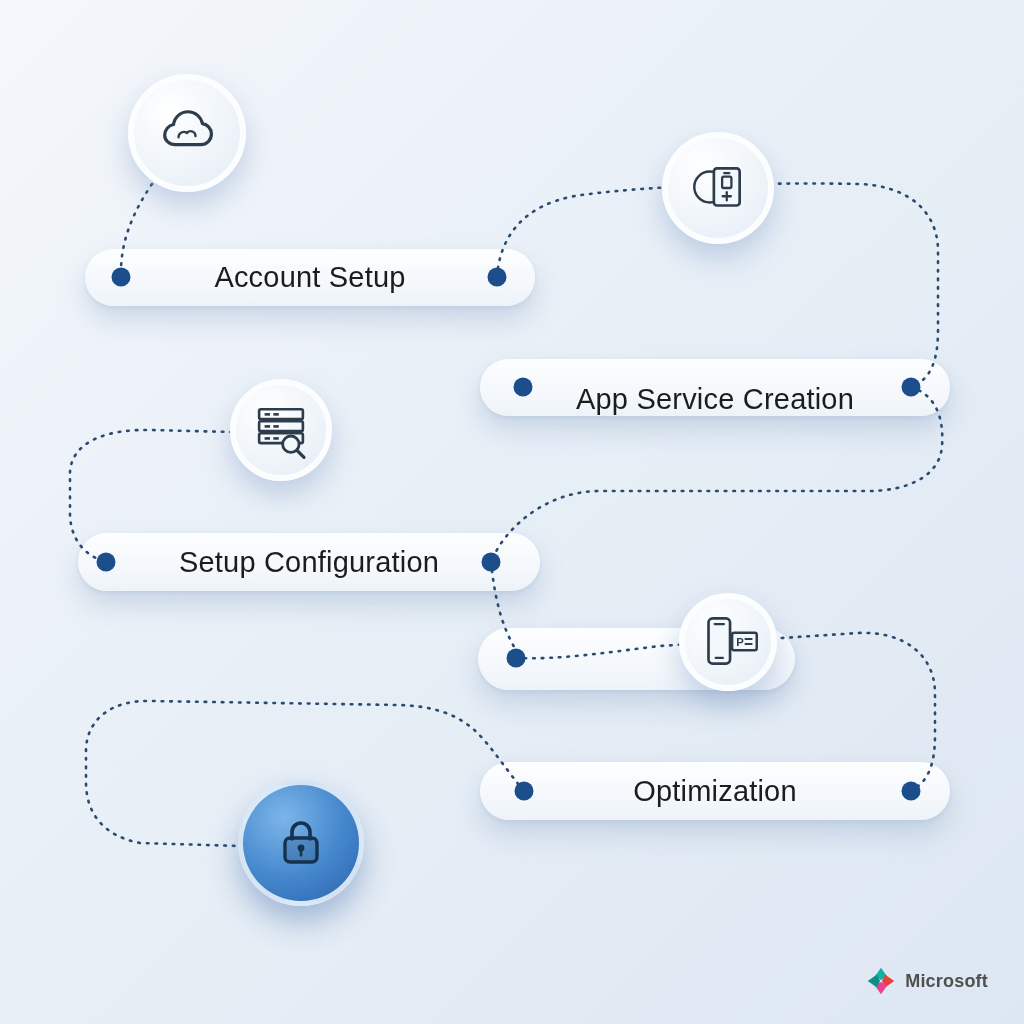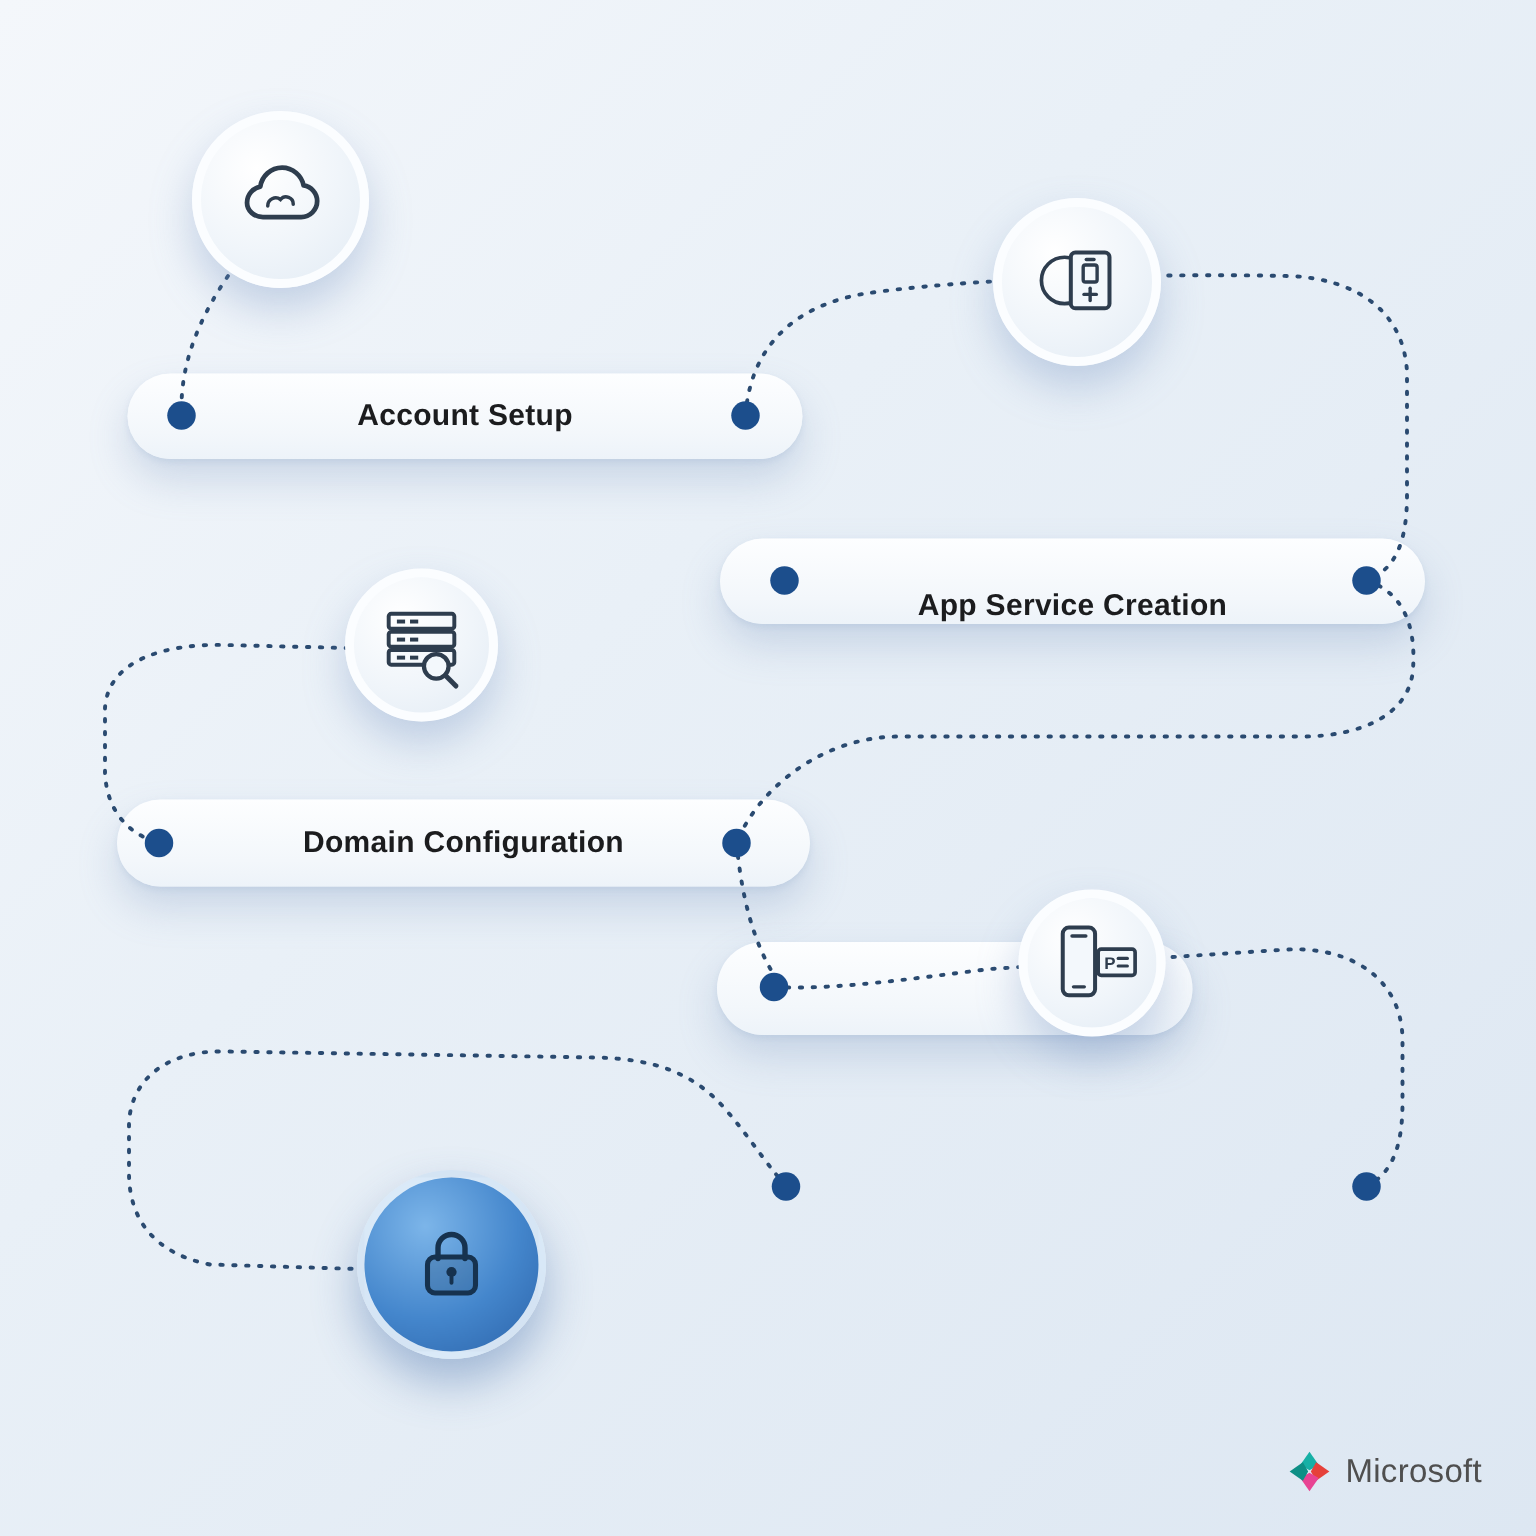--- a/index.html
+++ b/index.html
@@ -19,22 +19,22 @@
   .pill {
     position: absolute;
     border-radius: 999px;
     background: linear-gradient(180deg, #fdfeff 0%, #f3f7fb 70%, #edf3f9 100%);
     box-shadow: 0 14px 26px rgba(125, 152, 193, 0.30), 0 2px 4px rgba(140,165,200,0.18);
     display: flex;
     align-items: center;
     justify-content: center;
   }
   .pill-label {
-    font-weight: 700;
-    font-size: 20px;
+    font-weight: 400;
+    font-size: 29px;
     letter-spacing: 0.2px;
     color: #1b1c1e;
   }
   .pill-1 { left: 85px;  top: 249px; width: 450px; height: 57px; }
   .pill-2 { left: 480px; top: 359px; width: 470px; height: 57px; align-items: flex-end; }
   .pill-3 { left: 78px;  top: 533px; width: 462px; height: 58px; }
   .pill-mini { left: 478px; top: 628px; width: 317px; height: 62px; }
   .pill-4 { left: 480px; top: 762px; width: 470px; height: 58px; }
 
   
@@ -73,41 +73,44 @@
   .brand {
     position: absolute;
     right: 36px;
     bottom: 28px;
     display: flex;
     align-items: center;
     gap: 9px;
     z-index: 10;
   }
   .brand-name {
-    font-size: 22px;
-    font-weight: 400;
+    font-size: 18px;
+    font-weight: 700;
     color: #4f4f4f;
     letter-spacing: 0.2px;
   }
 </style>
 </head>
 <body>
 
 <div class="canvas">
 
   <div class="pill pill-1">
     <span class="pill-label">Account Setup</span>
   </div>
   <div class="pill pill-2">
     <span class="pill-label">App Service Creation</span>
   </div>
   <div class="pill pill-3">
-    <span class="pill-label">Domain Configuration</span>
+    <span class="pill-label">Setup Configuration</span>
   </div>
   <div class="pill pill-mini"></div>
+  <div class="pill pill-4">
+    <span class="pill-label">Optimization</span>
+  </div>
 
   <svg class="connectors" viewBox="0 0 1024 1024">
     <g fill="none" stroke="#2a4a70" stroke-width="2.6" stroke-dasharray="1.6 7" stroke-linecap="round">
       <path d="M 152 184 C 133 212 120 242 121 276"></path>
       <path d="M 497 277 C 500 235 525 205 575 196 C 640 186 760 182 860 184 C 905 186 936 208 938 248 L 938 330 C 938 362 930 380 911 387"></path>
       <path d="M 911 387 C 936 395 944 418 942 446 C 940 476 908 491 868 491 L 600 491 C 552 491 515 520 498 548 C 494 555 492 558 491 562"></path>
       <path d="M 232 432 L 150 430 C 110 429 72 440 70 472 L 70 515 C 71 540 85 556 106 562"></path>
       <path d="M 491 562 C 494 592 500 624 516 650"></path>
       <path d="M 516 658 C 560 660 610 652 660 646 L 858 633 C 902 631 934 653 935 692 L 935 735 C 935 765 928 782 911 791"></path>
       <path d="M 524 791 C 508 772 498 756 484 740 C 462 714 434 706 398 705 L 150 701 C 113 700 88 718 86 748 L 86 782 C 86 814 104 836 140 843 L 239 846"></path>

